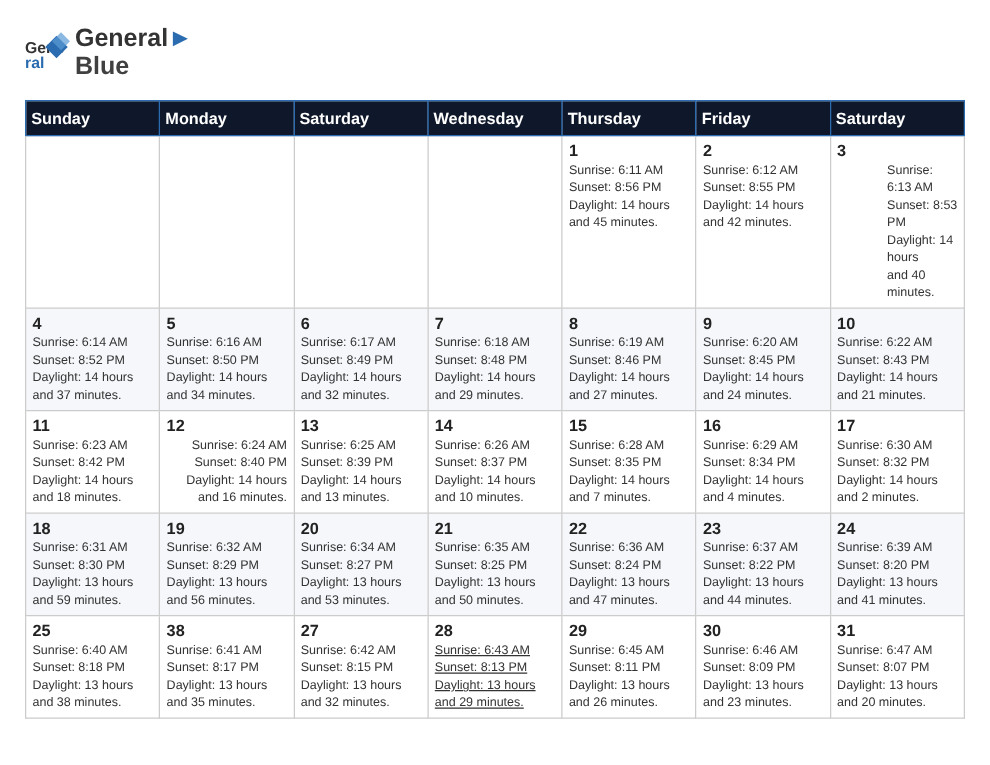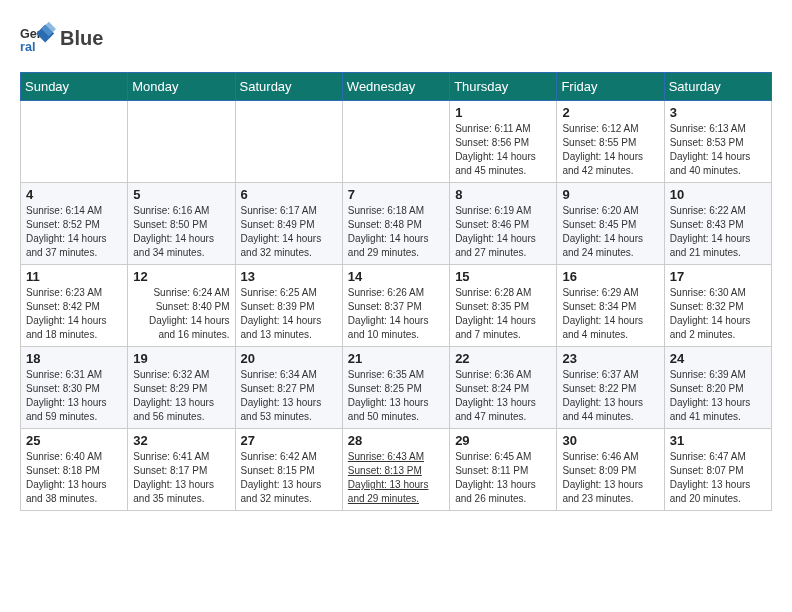--- a/index.html
+++ b/index.html
@@ -36,24 +36,24 @@
     }
     .location {
       font-size: 15px;
       color: #555;
     }
     .calendar {
       width: 100%;
       border-collapse: collapse;
     }
     .calendar th {
-      background: #0f766e;
+      background: #0f172a;
       color: #fff;
       font-size: 13px;
-      font-weight: normal;
+      font-weight: bold;
       padding: 6px 4px;
       text-align: left;
       border: 1px solid #2b6cb0;
     }
     .calendar td {
       vertical-align: top;
       width: calc(100% / 7);
       border: 1px solid #ccc;
       padding: 4px 5px;
       font-size: 10.5px;
@@ -88,20 +88,21 @@
 
 <div class="header">
   <div class="logo">
     <svg class="logo-icon" viewBox="0 0 40 40">
       <text x="0" y="20" font-size="14" font-weight="bold" fill="#333">Gene</text>
       <text x="0" y="34" font-size="14" font-weight="bold" fill="#2b6cb0">ral</text>
       <polygon points="28,5 38,15 28,25 18,15" fill="#2b6cb0"></polygon>
       <polygon points="32,2 40,10 32,18 24,10" fill="#5b9bd5" opacity="0.7"></polygon>
     </svg>
     <div style="line-height:1.1">
+      <div style="font-size:20px;font-weight:bold;color:#333;">General<span style="color:#2b6cb0">►</span></div>
       <div style="font-size:20px;font-weight:bold;color:#404040;">Blue</div>
     </div>
   </div>
   <div class="title-block">
     <div class="month-title"></div>
     <div class="location"></div>
   </div>
 </div>
 
 <table class="calendar">
@@ -131,21 +132,21 @@
         </td>
         <td>
           <span class="day-num">2</span>
           <div class="day-info" style="white-space: pre-line;">Sunrise: 6:12 AM
 Sunset: 8:55 PM
 Daylight: 14 hours
 and 42 minutes.</div>
         </td>
         <td>
           <span class="day-num">3</span>
-          <div class="day-info" style="white-space: pre-line;">Sunrise: 6:13 AM
+          <div class="day-info" style="white-space: pre-line; margin-left: 40px;">Sunrise: 6:13 AM
 Sunset: 8:53 PM
 Daylight: 14 hours
 and 40 minutes.</div>
         </td>
       </tr>
       <tr>
         <td>
           <span class="day-num">4</span>
           <div class="day-info" style="white-space: pre-line;">Sunrise: 6:14 AM
 Sunset: 8:52 PM
@@ -299,21 +300,21 @@
       </tr>
       <tr>
         <td>
           <span class="day-num">25</span>
           <div class="day-info" style="white-space: pre-line;">Sunrise: 6:40 AM
 Sunset: 8:18 PM
 Daylight: 13 hours
 and 38 minutes.</div>
         </td>
         <td>
-          <span class="day-num">32</span>
+          <span class="day-num">38</span>
           <div class="day-info" style="white-space: pre-line;">Sunrise: 6:41 AM
 Sunset: 8:17 PM
 Daylight: 13 hours
 and 35 minutes.</div>
         </td>
         <td>
           <span class="day-num">27</span>
           <div class="day-info" style="white-space: pre-line;">Sunrise: 6:42 AM
 Sunset: 8:15 PM
 Daylight: 13 hours

